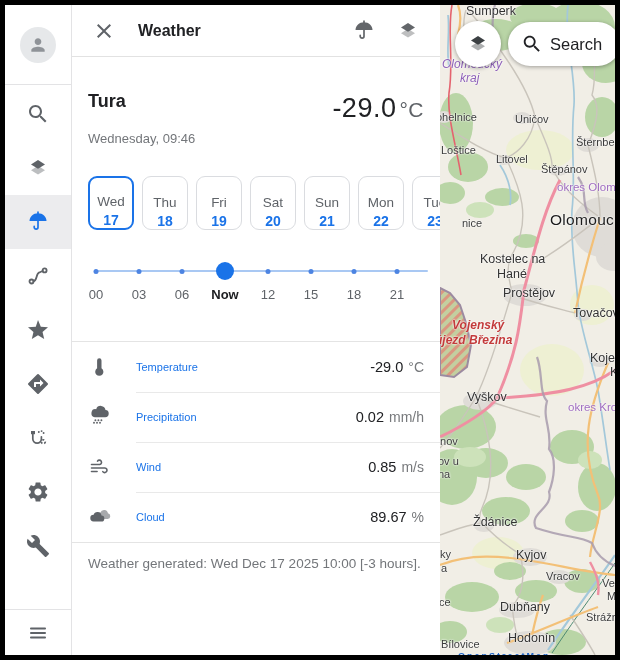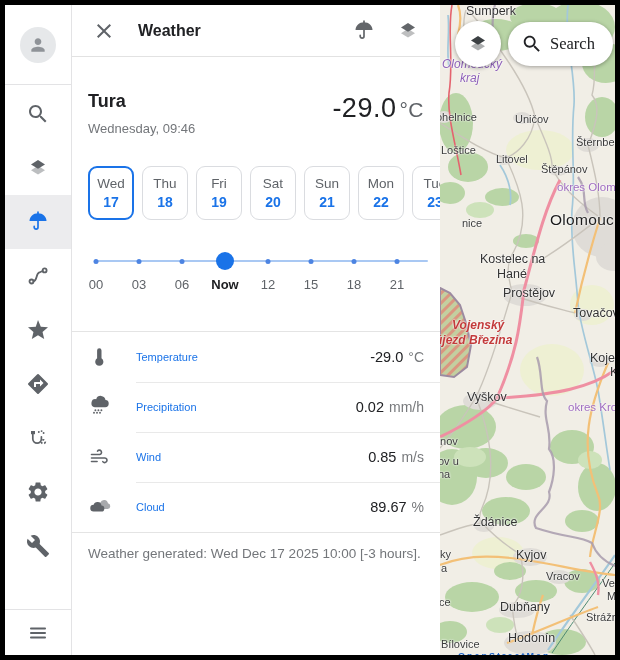--- a/index.html
+++ b/index.html
@@ -22,26 +22,26 @@
   
   .panel{width:368px;height:100%;background:#fff;position:relative;overflow:hidden;flex:none;display:flex;flex-direction:column;}
   .panel-header{height:52px;flex:none;display:flex;align-items:center;padding:0 20px;border-bottom:1px solid #e2e2e2;}
   .close-btn{width:24px;height:24px;color:#5f6368;cursor:pointer;flex:none;}
   .panel-title{font-size:16px;font-weight:700;color:#202124;margin-left:22px;flex:1;}
   .header-actions{display:flex;gap:20px;color:#63666a;}
   .header-actions .hbtn{cursor:pointer;display:flex;}
 
   .loc-row{padding:34px 16px 0 16px;display:flex;justify-content:space-between;align-items:flex-start;}
   .loc-name{font-size:18px;font-weight:700;color:#202124;}
-  .loc-date{font-size:13px;color:#73767a;margin-top:9px;}
+  .loc-date{font-size:13px;color:#73767a;margin-top:19px;}
   .loc-temp{font-size:27px;color:#202124;letter-spacing:.5px;margin-top:2px;}
   .loc-temp .u{font-size:21px;color:#5f6368;margin-left:3px;}
 
   .days-row{display:flex;gap:8px;padding-left:16px;margin-top:30px;flex:none;}
-  .day-card{width:46px;height:54px;flex:none;border:1px solid #dadce0;border-radius:9px;display:flex;flex-direction:column;align-items:center;justify-content:center;gap:3px;cursor:pointer;background:#fff;}
+  .day-card{width:46px;height:54px;flex:none;border:1px solid #dadce0;border-radius:9px;display:flex;flex-direction:column;align-items:center;justify-content:flex-end;gap:3px;cursor:pointer;background:#fff;}
   .day-card.selected{border:2px solid #1a73e8;}
   .day-name{font-size:13.5px;color:#5f6368;}
   .day-date{font-size:14px;font-weight:700;color:#1a73e8;}
 
   .timeline{position:relative;height:62px;margin-top:24px;flex:none;}
   .tl-track{position:absolute;left:23px;width:333px;top:16px;height:2px;background:#a9c8f3;border-radius:1px;}
   .tl-dot{position:absolute;top:14.5px;width:5px;height:5px;border-radius:50%;background:#4d84e2;transform:translateX(-50%);}
   .tl-dot.big{top:8px;width:18px;height:18px;background:#1a73e8;cursor:grab;}
   .tl-label{position:absolute;top:33px;font-size:13px;color:#5f6368;transform:translateX(-50%);cursor:pointer;}
   .tl-label.now{color:#202124;font-weight:700;}
@@ -62,21 +62,21 @@
   .ml{position:absolute;white-space:nowrap;text-shadow:0 0 2px #fff,0 0 2px #fff;pointer-events:none;}
   .ml.town{font-size:11px;color:#3b3b3b;}
   .ml.town2{font-size:12.5px;color:#333;}
   .ml.city{font-size:15.5px;color:#1b1b1b;font-weight:500;letter-spacing:.3px;}
   .ml.region{font-size:11.5px;color:#a06dc0;}
   .ml.region-i{font-size:12px;color:#8d5fb8;font-style:italic;}
   .ml.military{font-size:12px;color:#c33b3b;font-style:italic;font-weight:600;}
   .map-layers-btn{position:absolute;left:15px;top:16px;width:46px;height:46px;border-radius:50%;background:#fff;box-shadow:0 1px 4px rgba(0,0,0,.35);display:flex;align-items:center;justify-content:center;color:#3c4043;cursor:pointer;}
   .map-search-btn{position:absolute;left:68px;top:17px;height:44px;border-radius:22px;background:#fff;box-shadow:0 1px 4px rgba(0,0,0,.35);display:flex;align-items:center;padding:0 18px 0 13px;gap:7px;cursor:pointer;}
   .map-search-btn .ic{color:#202124;width:22px;height:22px;}
-  .search-label{font-size:16.5px;font-weight:500;color:#202124;font-family:Liberation Serif, serif;}
+  .search-label{font-size:16.5px;font-weight:500;color:#202124;}
   .map-attr{position:absolute;left:18px;bottom:0;height:4px;overflow:hidden;font-size:9px;color:#1a62c8;font-weight:700;letter-spacing:2px;}
 </style>
 </head>
 <body>
 
 <div class="frame">
   <div class="app">
 
     <nav class="sidebar">
       <div class="side-avatar-wrap">

